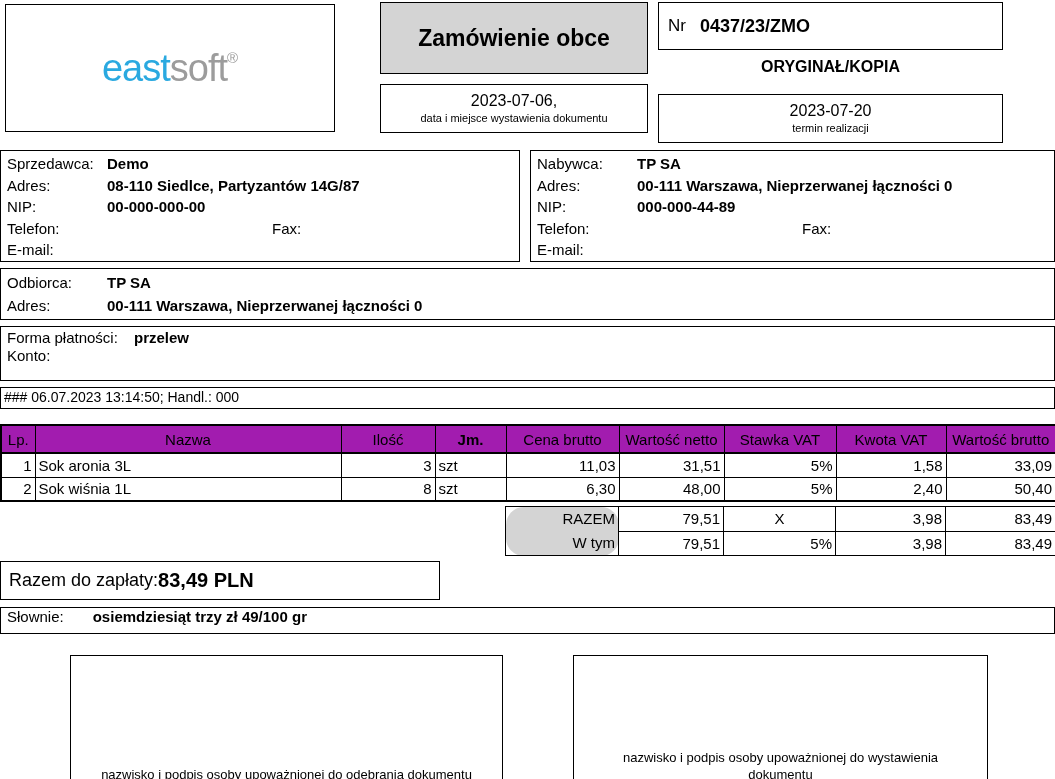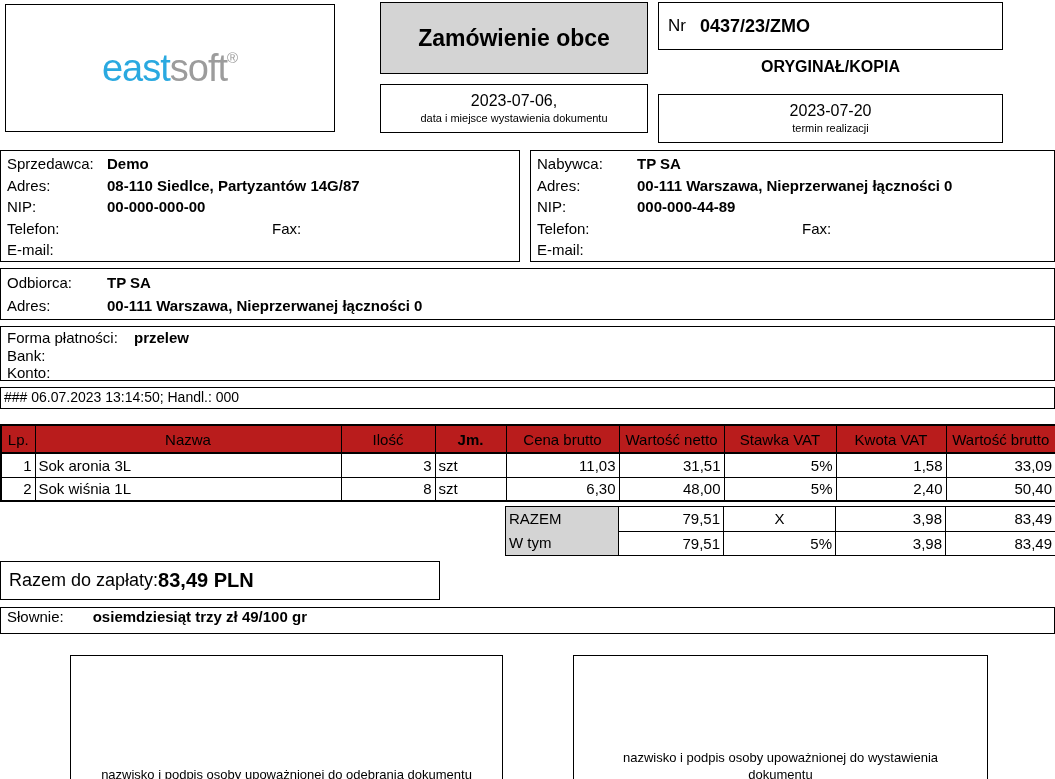--- a/index.html
+++ b/index.html
@@ -50,34 +50,34 @@
   .payment-box .info-label { width:127px; }
   .payment-box .short-label { width:127px; }
 
   .note-box { margin-top:6px; width:1055px; height:22px; border:1px solid #000;
               font-size:14px; line-height:19px; padding:0 3px; }
 
   
   .items-table { margin-top:15px; width:1055px; border-collapse:collapse; table-layout:fixed;
                  font-size:15px; border:2px solid #000; }
   .items-table td { border:1px solid #000; padding:0 3px; overflow:hidden; white-space:nowrap; }
-  .items-table .hdr td { background:#b91c1c; height:28px; text-align:center;
+  .items-table .hdr td { background:#a21caf; height:28px; text-align:center;
                          border-bottom:2px solid #000; }
   .items-table .row td { height:24px; }
   .col-lp { width:34px; }   .col-name { width:306px; } .col-qty { width:94px; }
   .col-unit { width:71px;font-weight:bold; } .col-price { width:113px; } .col-net { width:105px; }
   .col-vatr { width:112px; } .col-vat { width:110px; } .col-gross { width:110px; }
   .num { text-align:right; }
   .ctr { text-align:center; }
 
   
   .summary-table { margin-left:505px; width:550px; border-collapse:collapse; table-layout:fixed;
                    font-size:15px; margin-top:4px; border:1px solid #000; }
   .summary-table td { border:1px solid #000; padding:0 3px; height:24px; white-space:nowrap; }
-  .sum-label-cell { background:#d4d4d4; text-align:left; padding:0; }
+  .sum-label-cell { background:#d4d4d4; text-align:right; padding:0;border-radius:18px; }
   .sum-label-cell div { line-height:24px; }
   .sum-c0 { width:113px; } .sum-c1 { width:105px; } .sum-c2 { width:112px; }
   .sum-c3 { width:110px; } .sum-c4 { width:110px; }
 
   
   .total-box { margin-top:5px; width:440px; height:39px; border:1px solid #000;
                display:flex; align-items:center; padding-left:8px; }
   .total-label { font-size:18px; }
   .total-value { font-size:20px; font-weight:bold; }
 
@@ -182,24 +182,20 @@
     <div class="info-row">
       <span class="info-label">Adres:</span>
       <span class="info-value">00-111 Warszawa, Nieprzerwanej łączności 0</span>
     </div>
   </div>
 
   <div class="info-box payment-box">
     <div class="info-row">
       <span class="info-label">Forma płatności:</span>
       <span class="info-value">przelew</span>
-    </div>
-    <div class="info-row">
-      <span class="short-label">Bank:</span>
-      <span class="info-value"></span>
     </div>
     <div class="info-row">
       <span class="short-label">Konto:</span>
       <span class="info-value"></span>
     </div>
   </div>
 
   <div class="note-box">### 06.07.2023 13:14:50; Handl.: 000</div>
 
   <table class="items-table">

